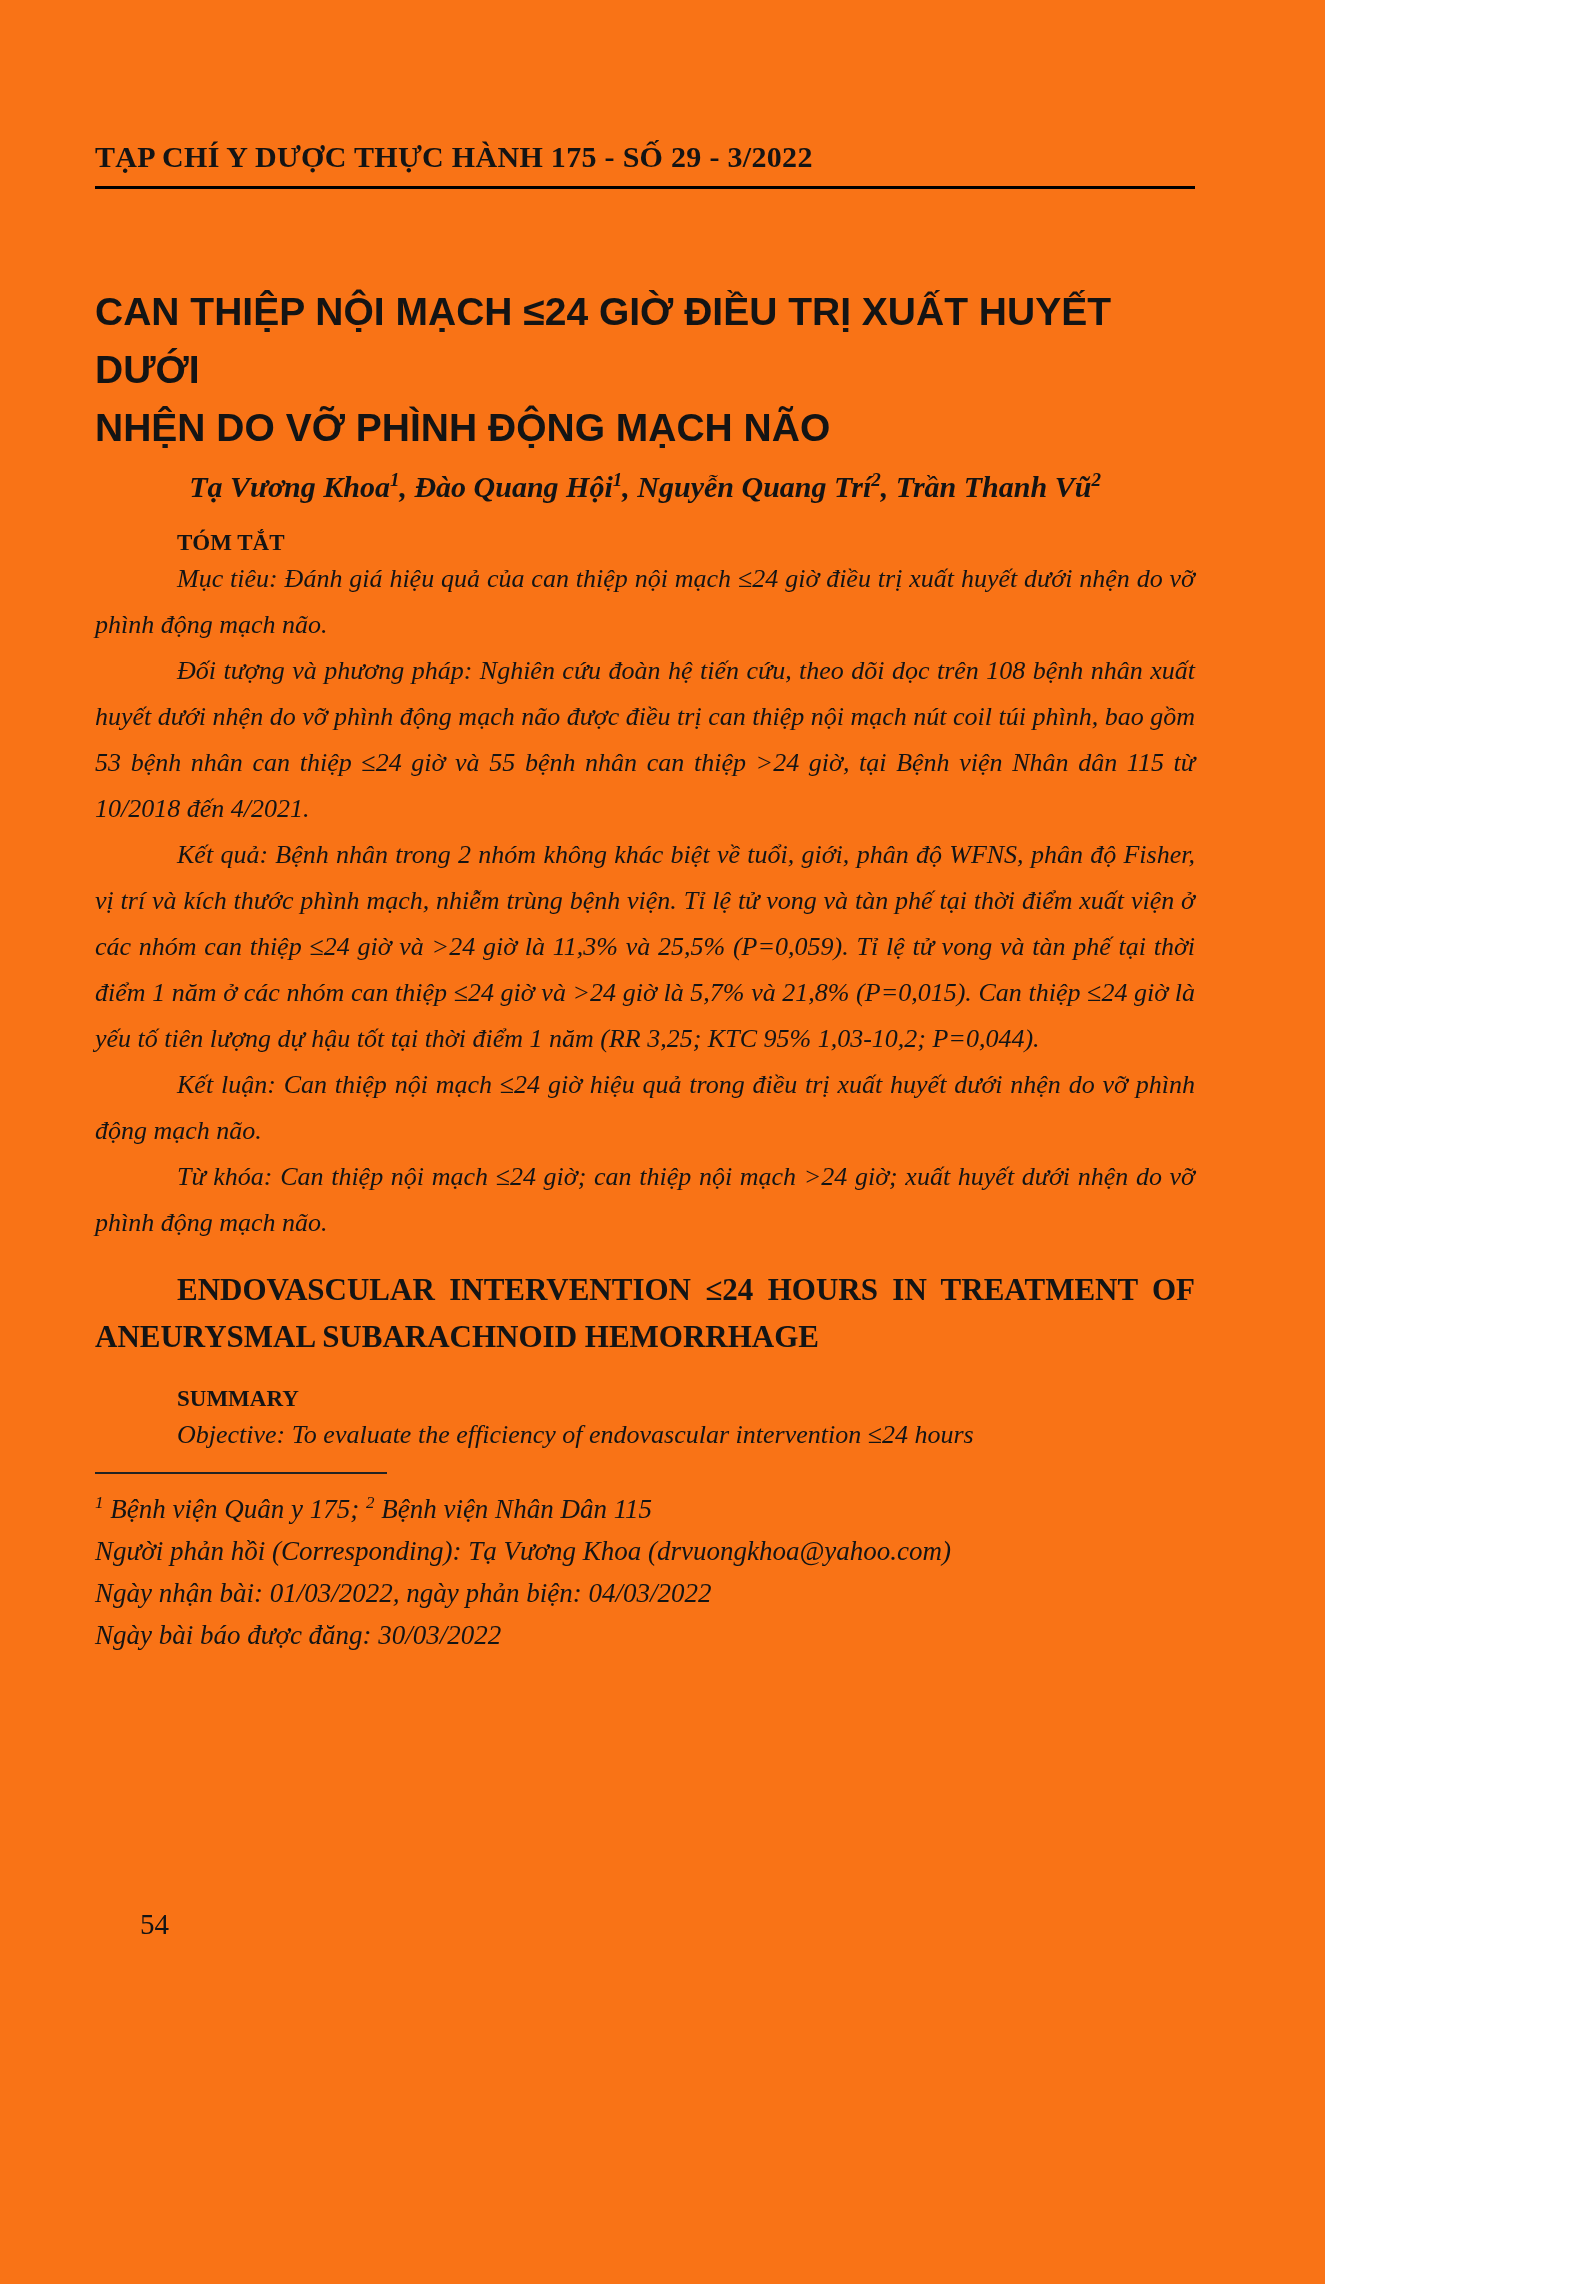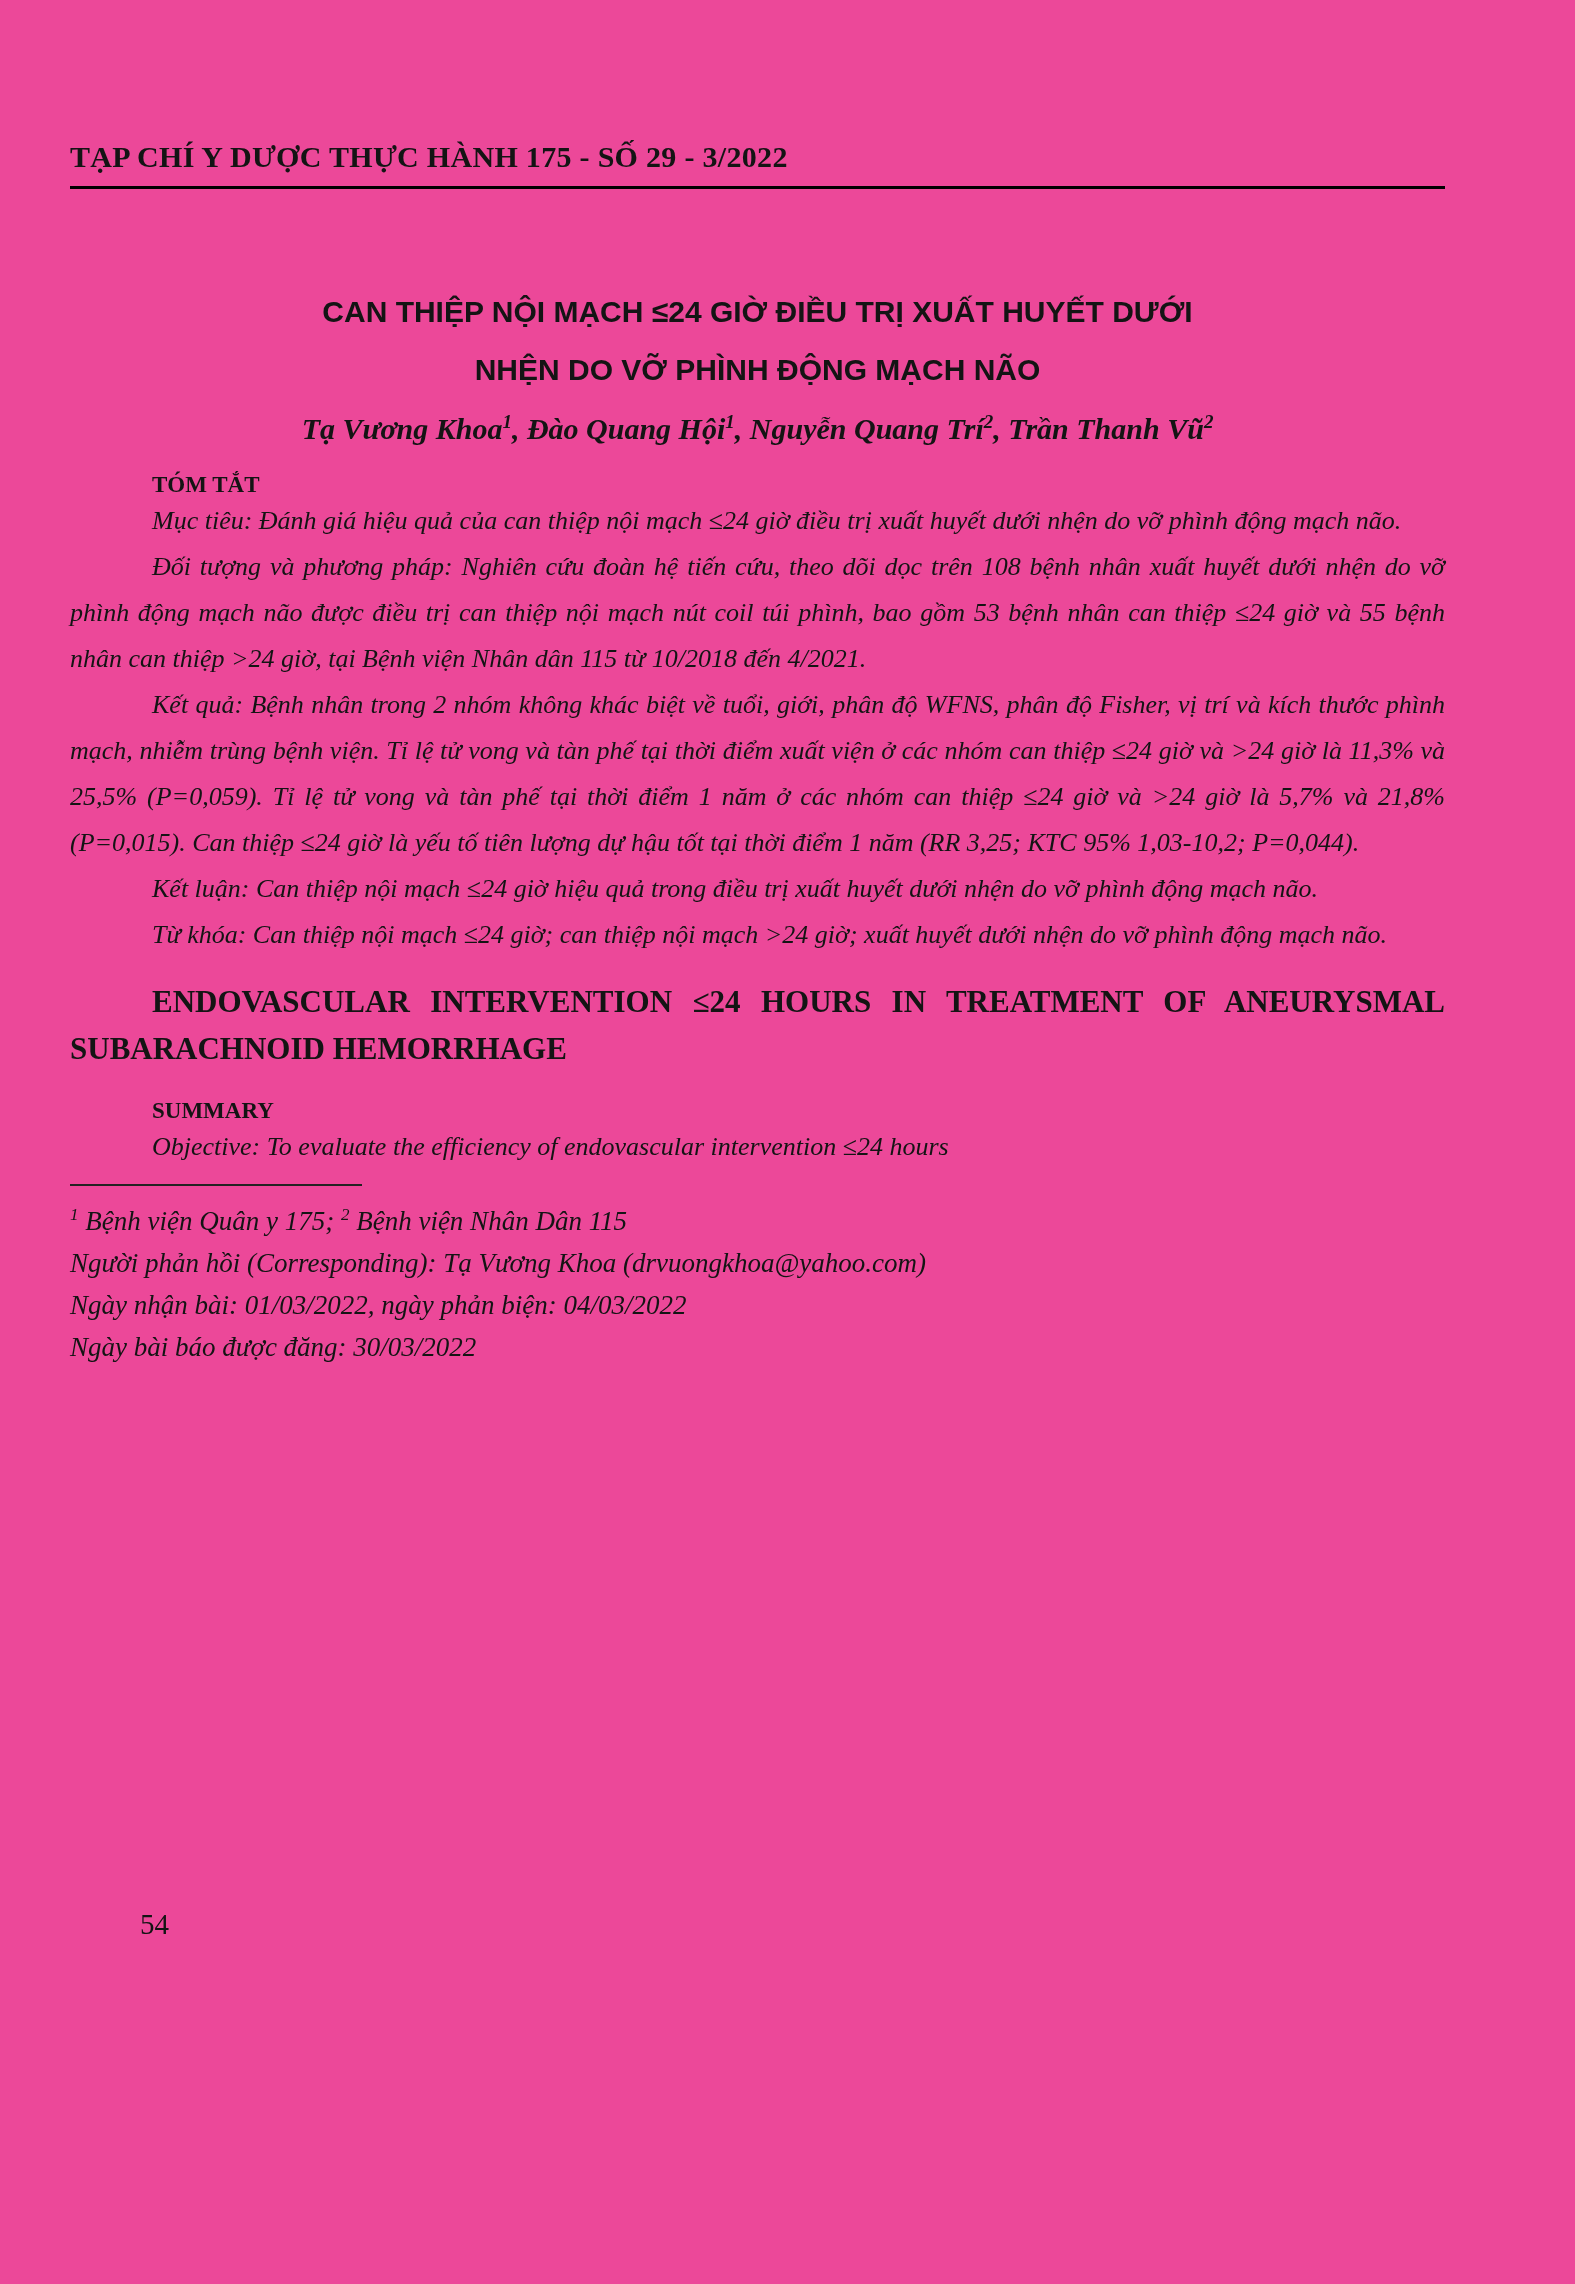--- a/index.html
+++ b/index.html
@@ -1,42 +1,41 @@
 <!DOCTYPE html>
 <html lang="vi"><head>
 <meta charset="utf-8">
 <style>
   * { margin: 0; padding: 0; box-sizing: border-box; }
   html, body { background: #ffffff; }
   .page {
     position: relative;
-    width: 1575px;
+    width: 1325px;
     height: 2284px;
-    background: #ec4899;
+    background: #f97316;
     font-family: "Liberation Serif", serif;
     color: #141414;
-    padding: 140px 130px 0 70px;
+    padding: 140px 130px 0 95px;
     overflow: hidden;
   }
   .journal-title {
     font-weight: bold;
     font-size: 30px;
     letter-spacing: 0.3px;
   }
   .header-rule {
     border: none;
     border-top: 3px solid #000;
     margin-top: 12px;
   }
   .article-title {
     margin-top: 94px;
-    text-align: center;
     font-family: "Liberation Sans", sans-serif;
     font-weight: bold;
-    font-size: 30px;
+    font-size: 39px;
     line-height: 58px;
     letter-spacing: 0px;
   }
   .title-line { display: block; }
   .authors {
     text-align: center;
     font-weight: bold;
     font-style: italic;
     font-size: 30px;
     margin-top: 12px;

